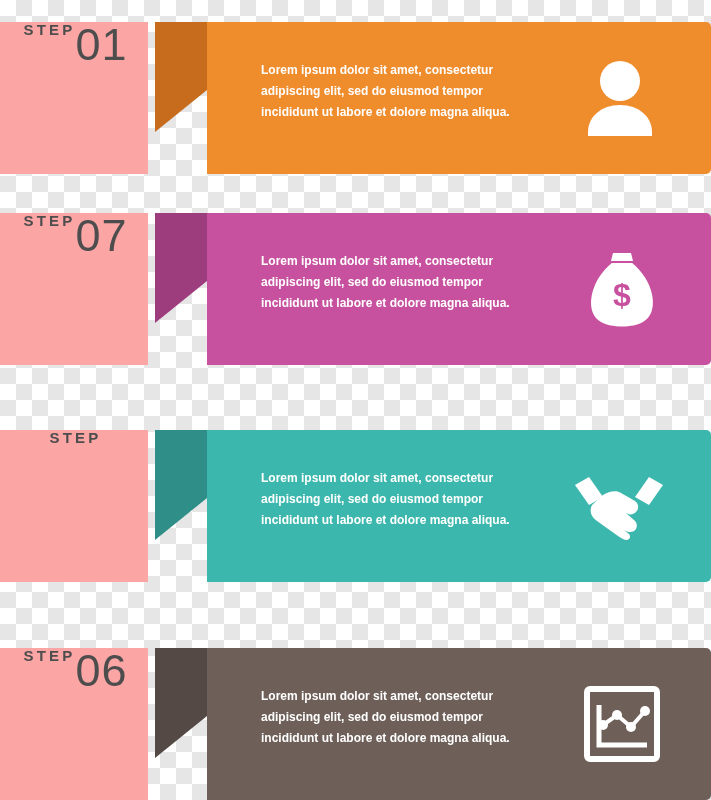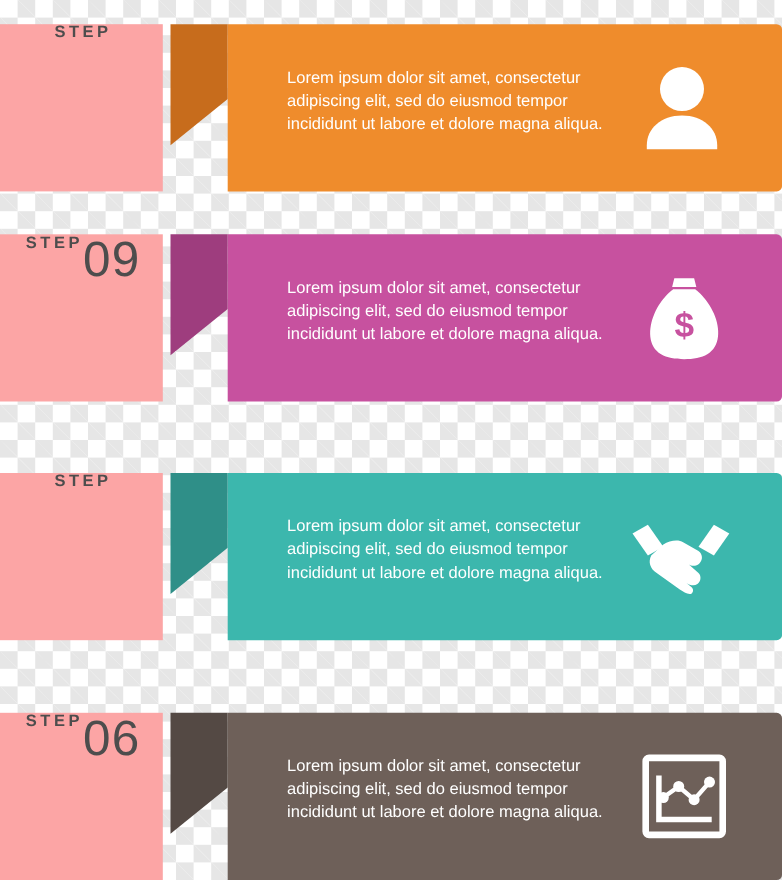--- a/index.html
+++ b/index.html
@@ -73,23 +73,24 @@
   .ribbon-body {
     position: absolute;
     top: 0;
     height: 100%;
     border-radius: 0 5px 5px 0;
     box-sizing: border-box;
   }
   .ribbon-text {
     position: absolute;
     color: #ffffff;
-    font-size: 15px;
+    font-size: 12px;
     line-height: 21px;
     white-space: pre-line;
+    font-weight: bold;
   }
   .ribbon-icon {
     position: absolute;
     top: 50%;
     transform: translateY(-50%);
   }
   .ribbon-icon svg { display: block; }
 </style>
 </head>
 <body>
@@ -106,20 +107,21 @@
         <span class="ribbon-icon" style="right:54px;">
           <svg width="74" height="76" viewBox="0 0 74 76" fill="#ffffff">
             <circle cx="37" cy="21" r="20"></circle>
             <path d="M37 45 C18 45 5 57 5 72 L5 76 L69 76 L69 72 C69 57 56 45 37 45 Z"></path>
           </svg>
         </span>
       </div>
     </div>
     <div class="label-card" style="height:152px;">
       <div class="label-step">STEP</div>
+      <div class="label-num">01</div>
     </div>
   </div>
 
   <div class="step-row" style="top:213px;height:152px;">
     <div class="ribbon" style="left:155px;width:556px;">
       <div class="ribbon-fold" style="border-top:0 solid transparent;border-bottom:42px solid transparent;border-left:52px solid #9e3d7e;height:110px;width:0;box-sizing:border-box;"></div>
       <div class="ribbon-body" style="left:52px;width:504px;background:#c7519f;">
         <div class="ribbon-text" style="left:54px;top:38px;">Lorem ipsum dolor sit amet, consectetur
 adipiscing elit, sed do eiusmod tempor
 incididunt ut labore et dolore magna aliqua.</div>
@@ -127,21 +129,21 @@
           <svg width="78" height="80" viewBox="0 0 78 80" fill="#ffffff">
             <path d="M30 4 L28 12 L50 12 L48 4 Z"></path>
             <path d="M29 14 C29 14 18 22 12 36 C6 50 6 66 18 73 C28 79 50 79 60 73 C72 66 72 50 66 36 C60 22 49 14 49 14 Z"></path>
             <text x="39" y="57" font-family="Liberation Sans, sans-serif" font-size="32" font-weight="bold" fill="#c7519f" text-anchor="middle">$</text>
           </svg>
         </span>
       </div>
     </div>
     <div class="label-card" style="height:152px;">
       <div class="label-step">STEP</div>
-      <div class="label-num">09</div>
+      <div class="label-num">07</div>
     </div>
   </div>
 
   <div class="step-row" style="top:430px;height:152px;">
     <div class="ribbon" style="left:155px;width:556px;">
       <div class="ribbon-fold" style="border-top:0 solid transparent;border-bottom:42px solid transparent;border-left:52px solid #2f8f88;height:110px;width:0;box-sizing:border-box;"></div>
       <div class="ribbon-body" style="left:52px;width:504px;background:#3cb7ad;">
         <div class="ribbon-text" style="left:54px;top:38px;">Lorem ipsum dolor sit amet, consectetur
 adipiscing elit, sed do eiusmod tempor
 incididunt ut labore et dolore magna aliqua.</div>

